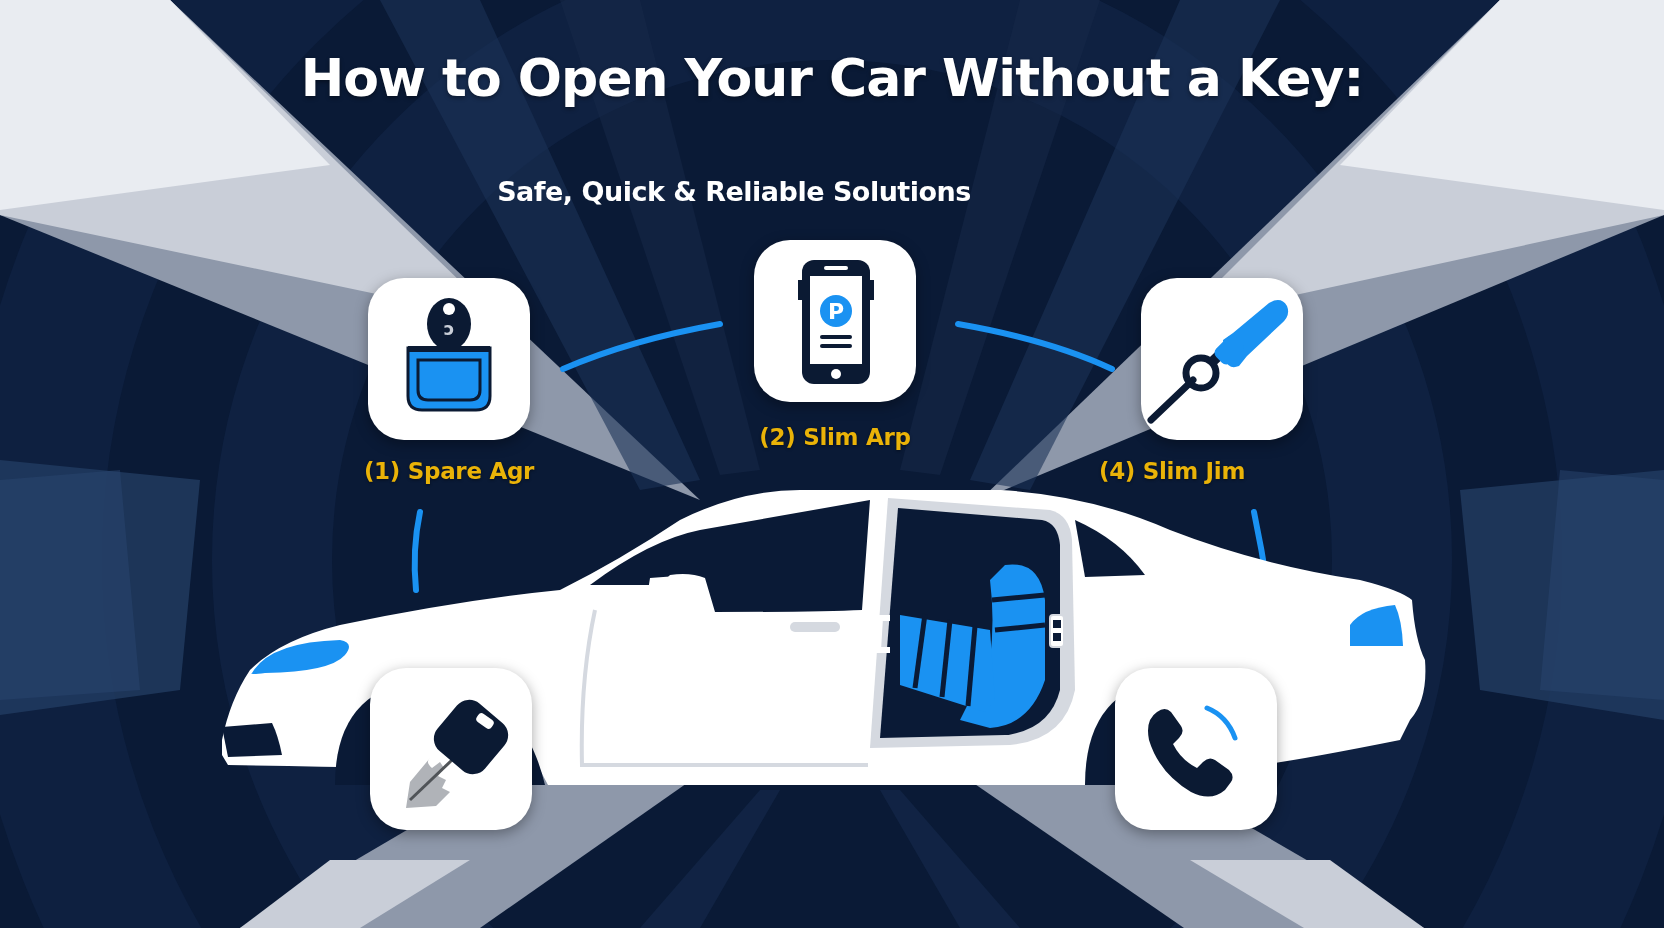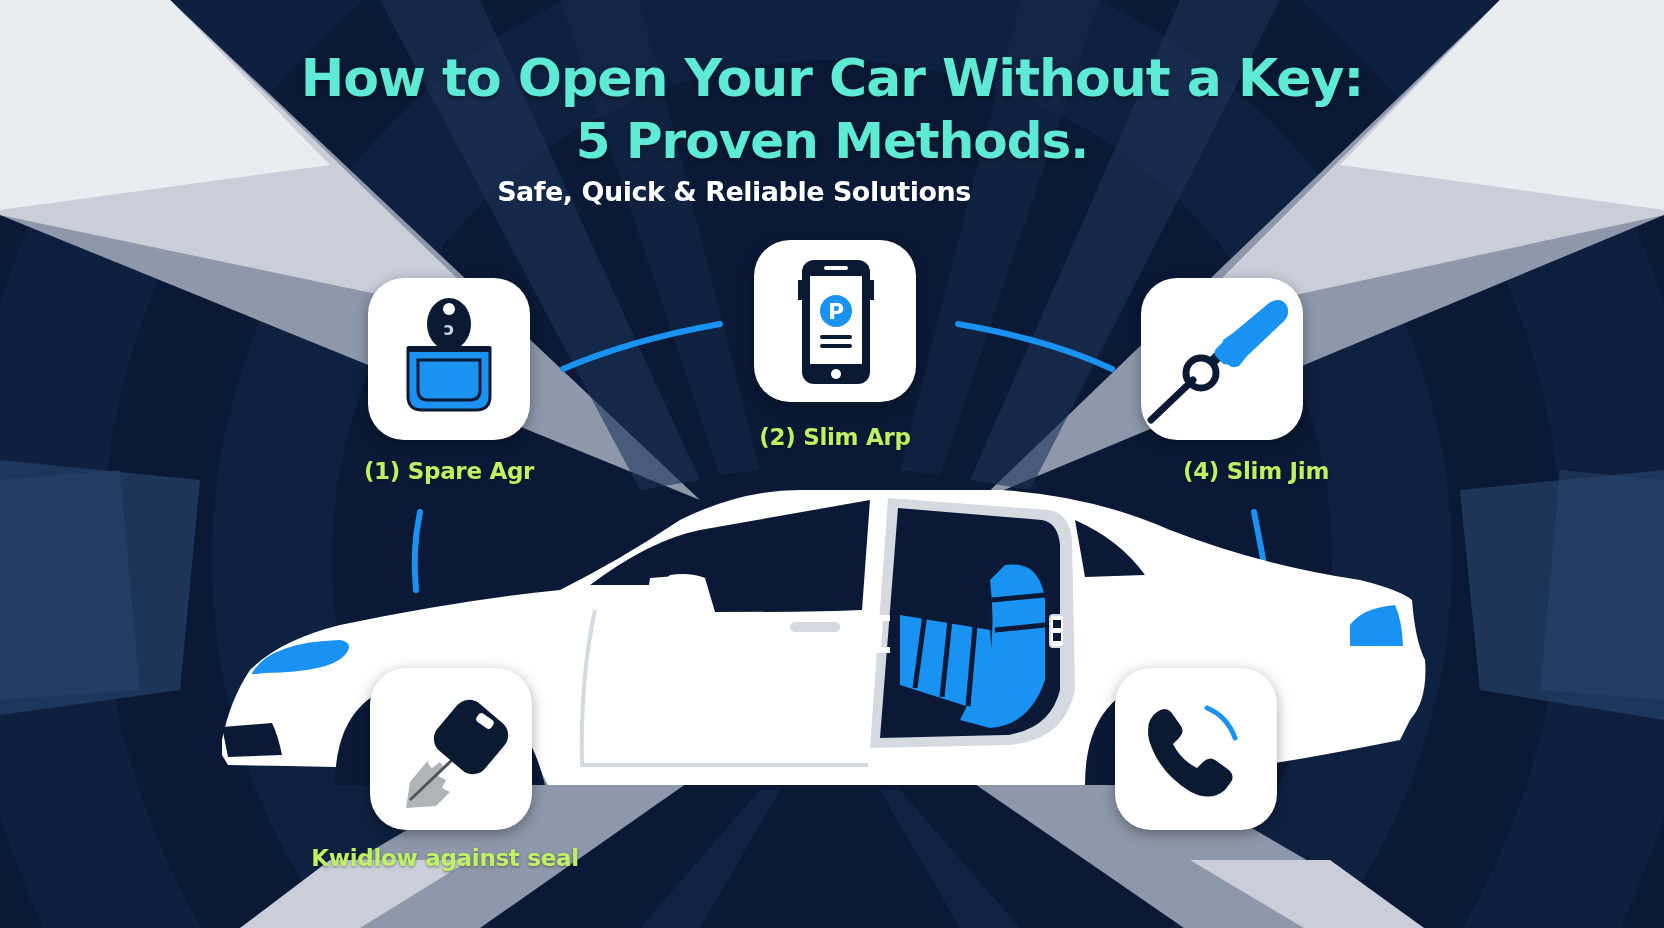--- a/index.html
+++ b/index.html
@@ -6,36 +6,36 @@
   body {
     width: 1664px; height: 928px; overflow: hidden;
     background: #0a1a36;
     font-family: "DejaVu Sans", "Liberation Sans", sans-serif;
     position: relative;
   }
   .stage { position: absolute; inset: 0; width: 1664px; height: 928px; }
   .bg-svg { position: absolute; left: 0; top: 0; }
   .title {
     position: absolute; left: 0; width: 1664px; text-align: center;
-    color: #5eead4; font-weight: bold; letter-spacing: -1px;
+    color: #ffffff; font-weight: bold; letter-spacing: -1px;
     text-shadow: 0 2px 4px rgba(0,0,0,0.4);
   }
   .title.l1 { top: 48px; font-size: 52px; }
   .title.l2 { top: 112px; font-size: 50px; }
   .subtitle {
     position: absolute; top: 176px; left: 0; width: 1468px; text-align: center;
     color: #ffffff; font-size: 27px; font-weight: bold; letter-spacing: -0.5px;
   }
   .tile {
     position: absolute; width: 162px; height: 162px; background: #ffffff;
     border-radius: 36px; box-shadow: 0 4px 14px rgba(0,0,0,0.35);
   }
   .tile svg { position: absolute; left: 0; top: 0; }
   .label {
-    position: absolute; color: #bef264; font-weight: bold; font-size: 23px;
+    position: absolute; color: #eab308; font-weight: bold; font-size: 23px;
     white-space: nowrap; text-align: center; letter-spacing: -0.3px;
     text-shadow: 0 1px 3px rgba(0,0,0,0.45);
   }
   .car { position: absolute; left: 0; top: 0; }
 </style>
 </head>
 <body>
 
 <div class="stage">
 
@@ -76,21 +76,20 @@
 
     <g fill="none" stroke="#1a92f2" stroke-width="6" stroke-linecap="round">
       <path d="M563,369 Q630,340 720,324"></path>
       <path d="M958,324 Q1050,340 1112,369"></path>
       <path d="M420,512 Q412,550 416,590"></path>
       <path d="M1254,512 Q1262,550 1268,590"></path>
     </g>
   </svg>
 
   <div class="title l1">How to Open Your Car Without a Key:</div>
-  <div class="title l2">5 Proven Methods.</div>
   <div class="subtitle">Safe, Quick &amp; Reliable Solutions</div>
 
   <svg class="car" width="1664" height="928" viewBox="0 0 1664 928">
 
     <path d="M222,755 L222,740 Q230,700 250,670 Q280,640 340,625 Q460,600 560,590
              Q620,560 680,520 Q740,490 800,490 L1000,490 Q1090,495 1170,530 Q1260,565 1360,580
              Q1400,590 1412,600 Q1415,640 1425,660 Q1428,700 1410,720 L1400,740
              Q1300,760 1260,765 L1255,785 L548,785 L540,770 Q400,768 228,765 Z" fill="#ffffff"></path>
 
     <path d="M222,727 L272,723 Q278,735 282,755 L228,757 Z" fill="#0a1a36"></path>
@@ -164,31 +163,30 @@
 
   <div class="tile" style="left:1141px; top:278px;">
     <svg width="162" height="162" viewBox="0 0 162 162">
       <line x1="10" y1="142" x2="52" y2="102" stroke="#0b1a33" stroke-width="7" stroke-linecap="round"></line>
       <circle cx="60" cy="95" r="15" fill="none" stroke="#0b1a33" stroke-width="7"></circle>
       <line x1="70" y1="85" x2="88" y2="68" stroke="#0b1a33" stroke-width="10"></line>
       <path d="M82,62 L92,55 L128,25 Q140,18 146,28 Q150,38 140,46 L106,78 L98,88 Q88,92 84,82 Z" fill="#1a92f2"></path>
       <rect x="78" y="58" width="20" height="28" rx="6" transform="rotate(45 88 72)" fill="#1a92f2"></rect>
     </svg>
   </div>
-  <div class="label" style="left:1156px; top:458px; width:200px;text-align:center;">(4) Slim Jim</div>
+  <div class="label" style="left:1072px; top:458px; width:200px;text-align:center;">(4) Slim Jim</div>
 
   <div class="tile" style="left:370px; top:668px;">
     <svg width="162" height="162" viewBox="0 0 162 162">
       <path d="M60,100 Q55,104 62,110 L70,104 L74,110 L68,118 L76,122 L72,130 L80,134 L66,148 L36,150 L40,124 Z" fill="#b0b3b8" transform="translate(0,-10)"></path>
       <line x1="40" y1="132" x2="82" y2="92" stroke="#505458" stroke-width="3"></line>
       <rect x="70" y="38" width="62" height="62" rx="16" transform="rotate(40 101 69)" fill="#0b1a33"></rect>
       <rect x="106" y="48" width="18" height="10" rx="4" transform="rotate(35 115 53)" fill="#ffffff"></rect>
     </svg>
   </div>
-  <div class="label" style="left:310px; top:845px; width:270px;">Kwidlow against seal</div>
 
   <div class="tile" style="left:1115px; top:668px;">
     <svg width="162" height="162" viewBox="0 0 162 162">
       <path d="M42,44 Q30,52 34,72 Q44,105 76,124 Q96,134 110,122 L116,114 Q120,108 114,102 L100,92 Q94,88 88,94 L82,100 Q66,92 58,76 L64,70 Q70,64 66,58 L56,44 Q50,38 42,44 Z" fill="#0b1a33"></path>
       <path d="M92,40 Q112,48 120,70" fill="none" stroke="#1a92f2" stroke-width="5" stroke-linecap="round"></path>
     </svg>
   </div>
 
 </div>
 

